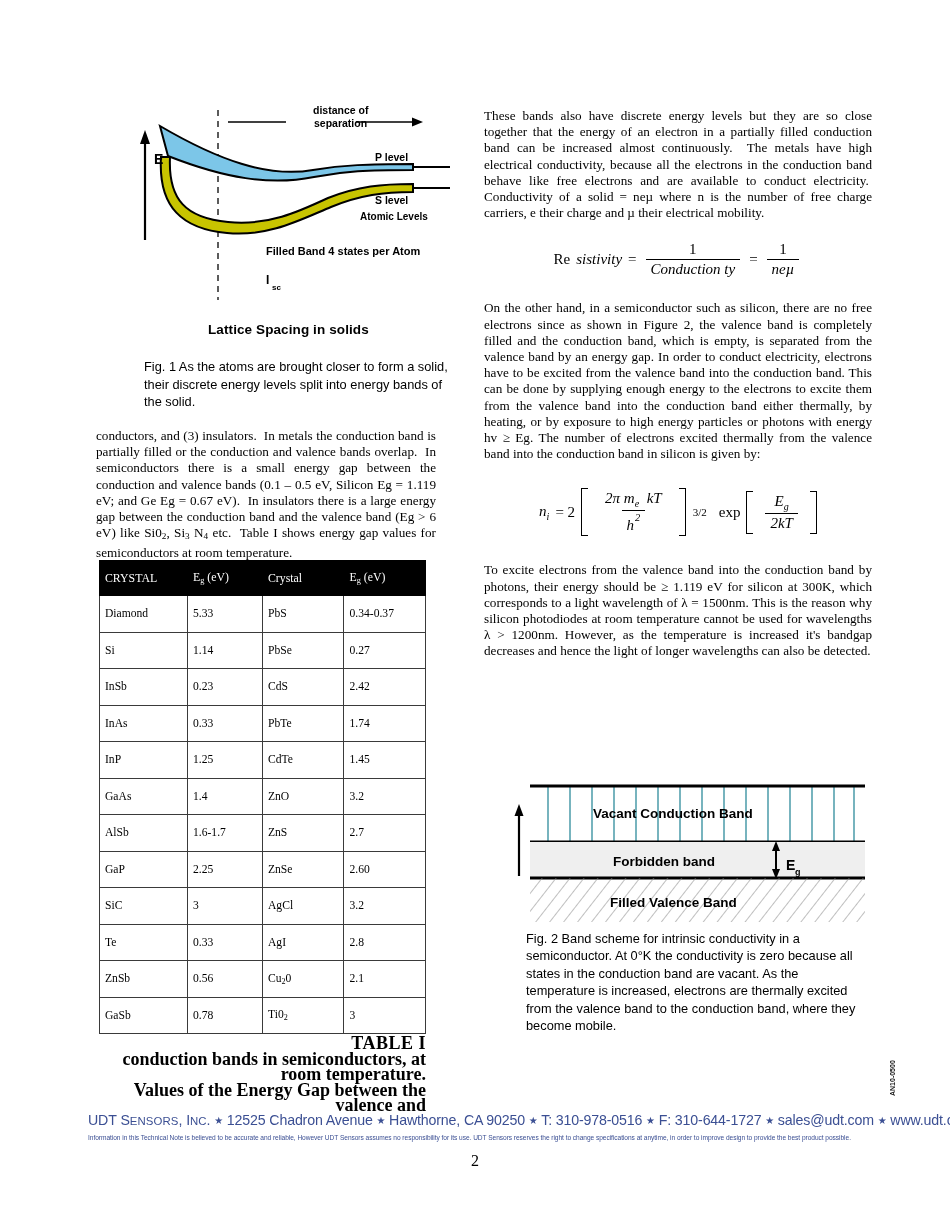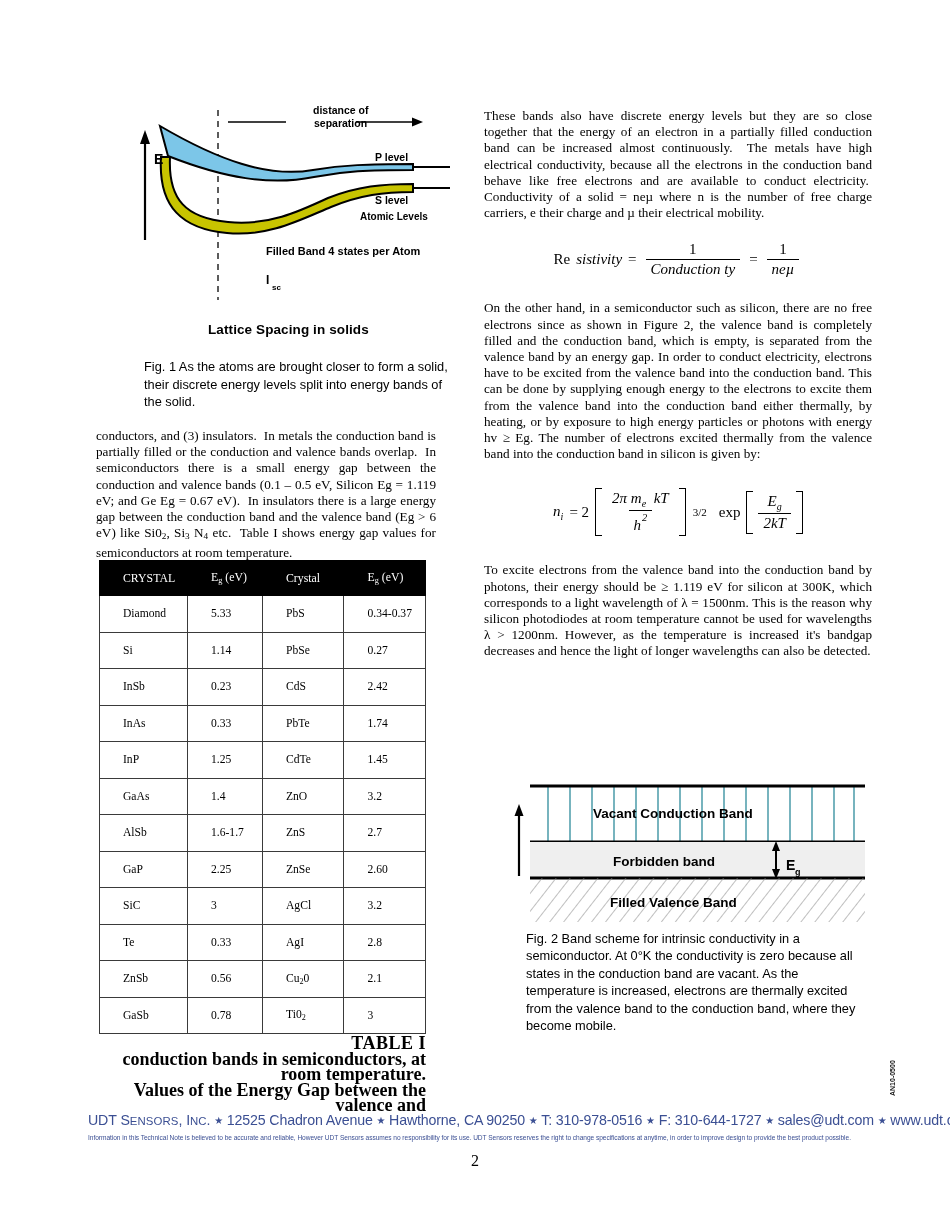--- a/index.html
+++ b/index.html
@@ -83,21 +83,21 @@
   }
   table.gap-table {
     border-collapse: collapse;
     width: 100%;
     font-family: "Liberation Serif", serif;
     font-size: 11.6px;
   }
   table.gap-table th,
   table.gap-table td {
     border: 1px solid #3a3a3a;
-    padding: 0 0 0 23px;
+    padding: 0 0 0 5px;
     height: 35.5px;
     text-align: left;
     font-weight: normal;
     vertical-align: middle;
   }
   table.gap-table thead th {
     background: #000000;
     color: #ffffff;
     border-color: #000000;
     height: 34px;
@@ -137,20 +137,21 @@
     align-items: center;
     vertical-align: middle;
     margin: 0 3px;
   }
   .frac .num { padding: 0 5px 1px 5px; }
   .frac .den { padding: 1px 5px 0 5px; border-top: 1.2px solid #000; }
   .brk {
     display: inline-flex;
     align-items: stretch;
     position: relative;
+    gap: 7px;
   }
   .brk > .bl, .brk > .br {
     width: 6px;
     border-top: 1.2px solid #000;
     border-bottom: 1.2px solid #000;
   }
   .brk > .bl { border-left: 1.2px solid #000; }
   .brk > .br { border-right: 1.2px solid #000; }
   .brk > .inner { padding: 2px 2px; display: flex; align-items: center; }
   .supsm { font-size: 10.5px; vertical-align: 0.9em; margin-left: 1px; }

